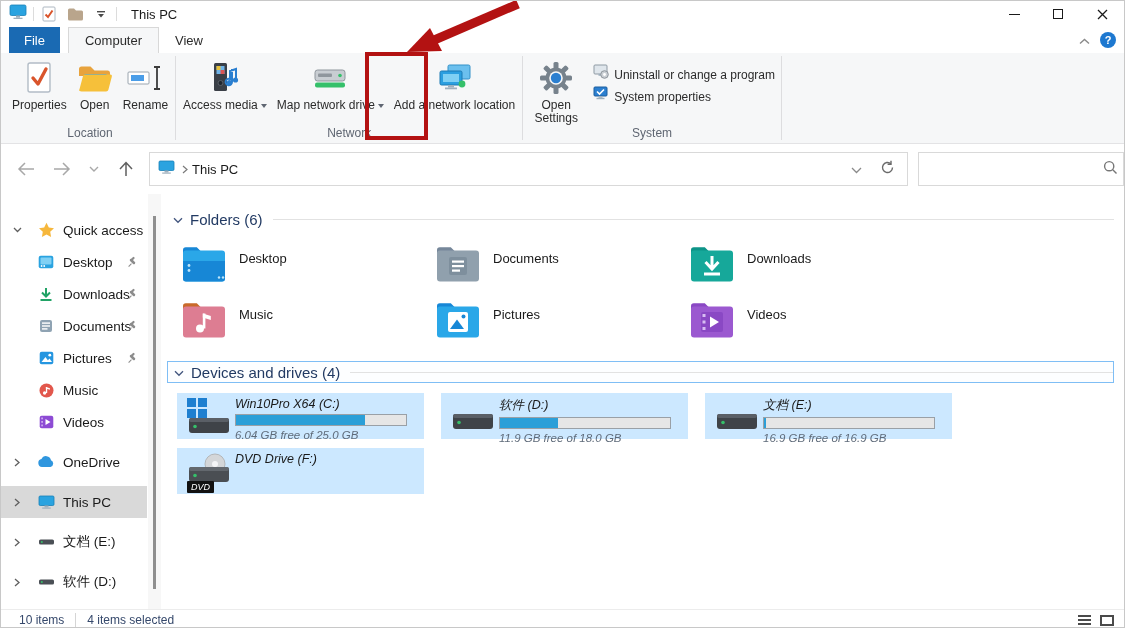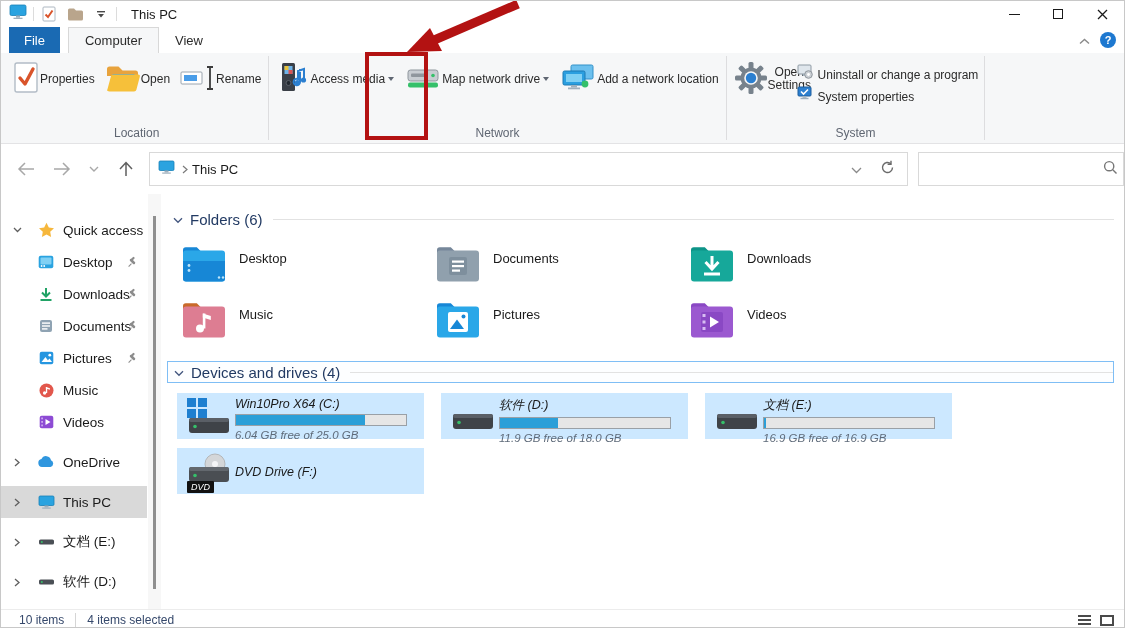--- a/index.html
+++ b/index.html
@@ -27,21 +27,21 @@
   .tabrow-right { position:absolute; right:8px; top:4px; display:flex; align-items:center; gap:10px; }
   .help-circle { width:16px; height:16px; border-radius:50%; background:#1d78d0; color:#fff;
                  font-size:11px; font-weight:bold; display:flex; align-items:center; justify-content:center; }
 
   
   .ribbon { height:91px; background:#f6f7f8; border-bottom:1px solid #e3e3e5; display:flex; padding-left:6px; }
   .rgroup { display:flex; flex-direction:column; height:100%; }
   .rgroup-body { display:flex; flex:1; align-items:flex-start; padding-top:2px; }
   .rgroup-label { text-align:center; font-size:12px; color:#5f6672; padding-bottom:3px; }
   .rdivider { width:1px; background:#dddddf; margin:3px 2px 3px 2px; }
-  .bigbtn { display:flex; flex-direction:row; align-items:center; padding:4px 5px 1px 5px; }
+  .bigbtn { display:flex; flex-direction:column; align-items:center; padding:4px 5px 1px 5px; }
   .bigbtn .bicon { height:38px; display:flex; align-items:center; justify-content:center; }
   .bigbtn .blabel { font-size:12px; line-height:13px; color:#2b2b2b; text-align:center; margin-top:2px; }
   .caret-down { width:0; height:0; border-left:3px solid transparent; border-right:3px solid transparent;
                 border-top:4px solid #5f6672; display:inline-block; margin-left:3px; vertical-align:middle; }
   .smallcol { display:flex; flex-direction:column; gap:1px; padding-top:6px; padding-left:2px; }
   .smallbtn { display:flex; align-items:flex-end; gap:5px; height:21px; padding:0 4px; font-size:12px; color:#2b2b2b; white-space:nowrap; }
 
   
   .red-box { position:absolute; left:364px; top:51px; width:63px; height:88px; border:4px solid #b31212; z-index:40; pointer-events:none; }
   .anno-svg { position:absolute; left:0; top:0; z-index:41; pointer-events:none; }
@@ -724,21 +724,21 @@
             <svg width="46" height="40" viewBox="0 0 46 40">
                 <circle cx="30" cy="13" r="10" fill="#d4d6d8" stroke="#b4b6b8"></circle>
                 <circle cx="30" cy="13" r="3" fill="#f4f5f6"></circle>
                 <rect x="4" y="16" width="40" height="15" rx="3" fill="#4a4e53"></rect>
                 <rect x="4" y="16" width="40" height="4" rx="2" fill="#63686e"></rect>
                 <circle cx="10" cy="24.5" r="1.8" fill="#35c06a"></circle>
               </svg>
             <span class="dvd-badge">DVD</span>
           </span>
           <div class="drive-info">
-            <div class="drive-name" style="margin-top:13px">DVD Drive (F:)</div>
+            <div class="drive-name" style="margin-top:0">DVD Drive (F:)</div>
           </div>
         </div>
       </div>
     </div>
   </div>
 
   <div class="statusbar">
     <span class="st-items">10 items</span>
     <span class="st-sep"></span>
     <span>4 items selected</span>

